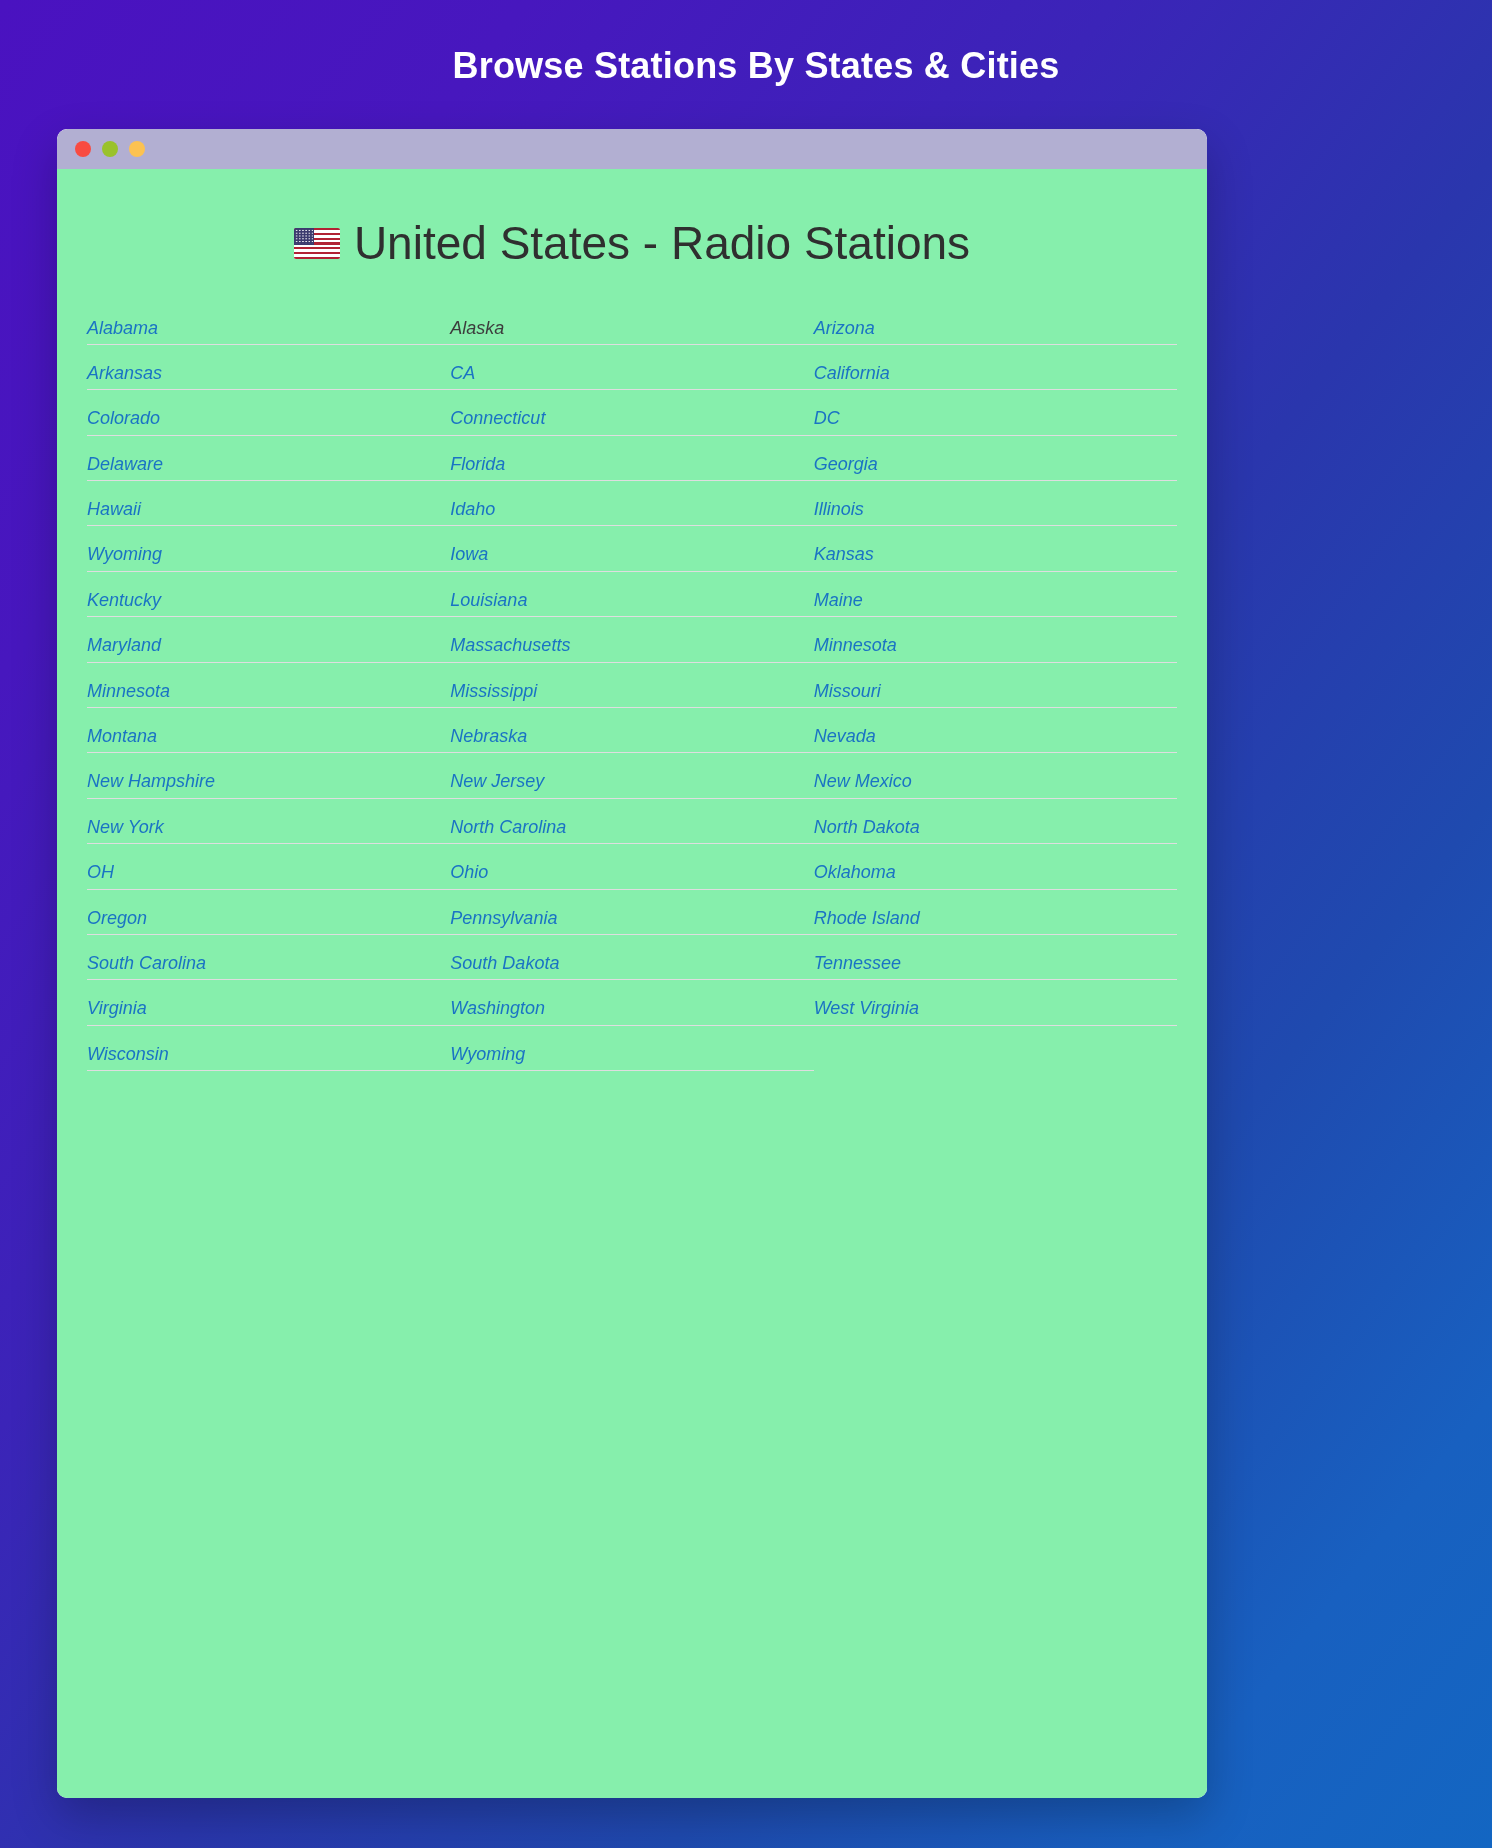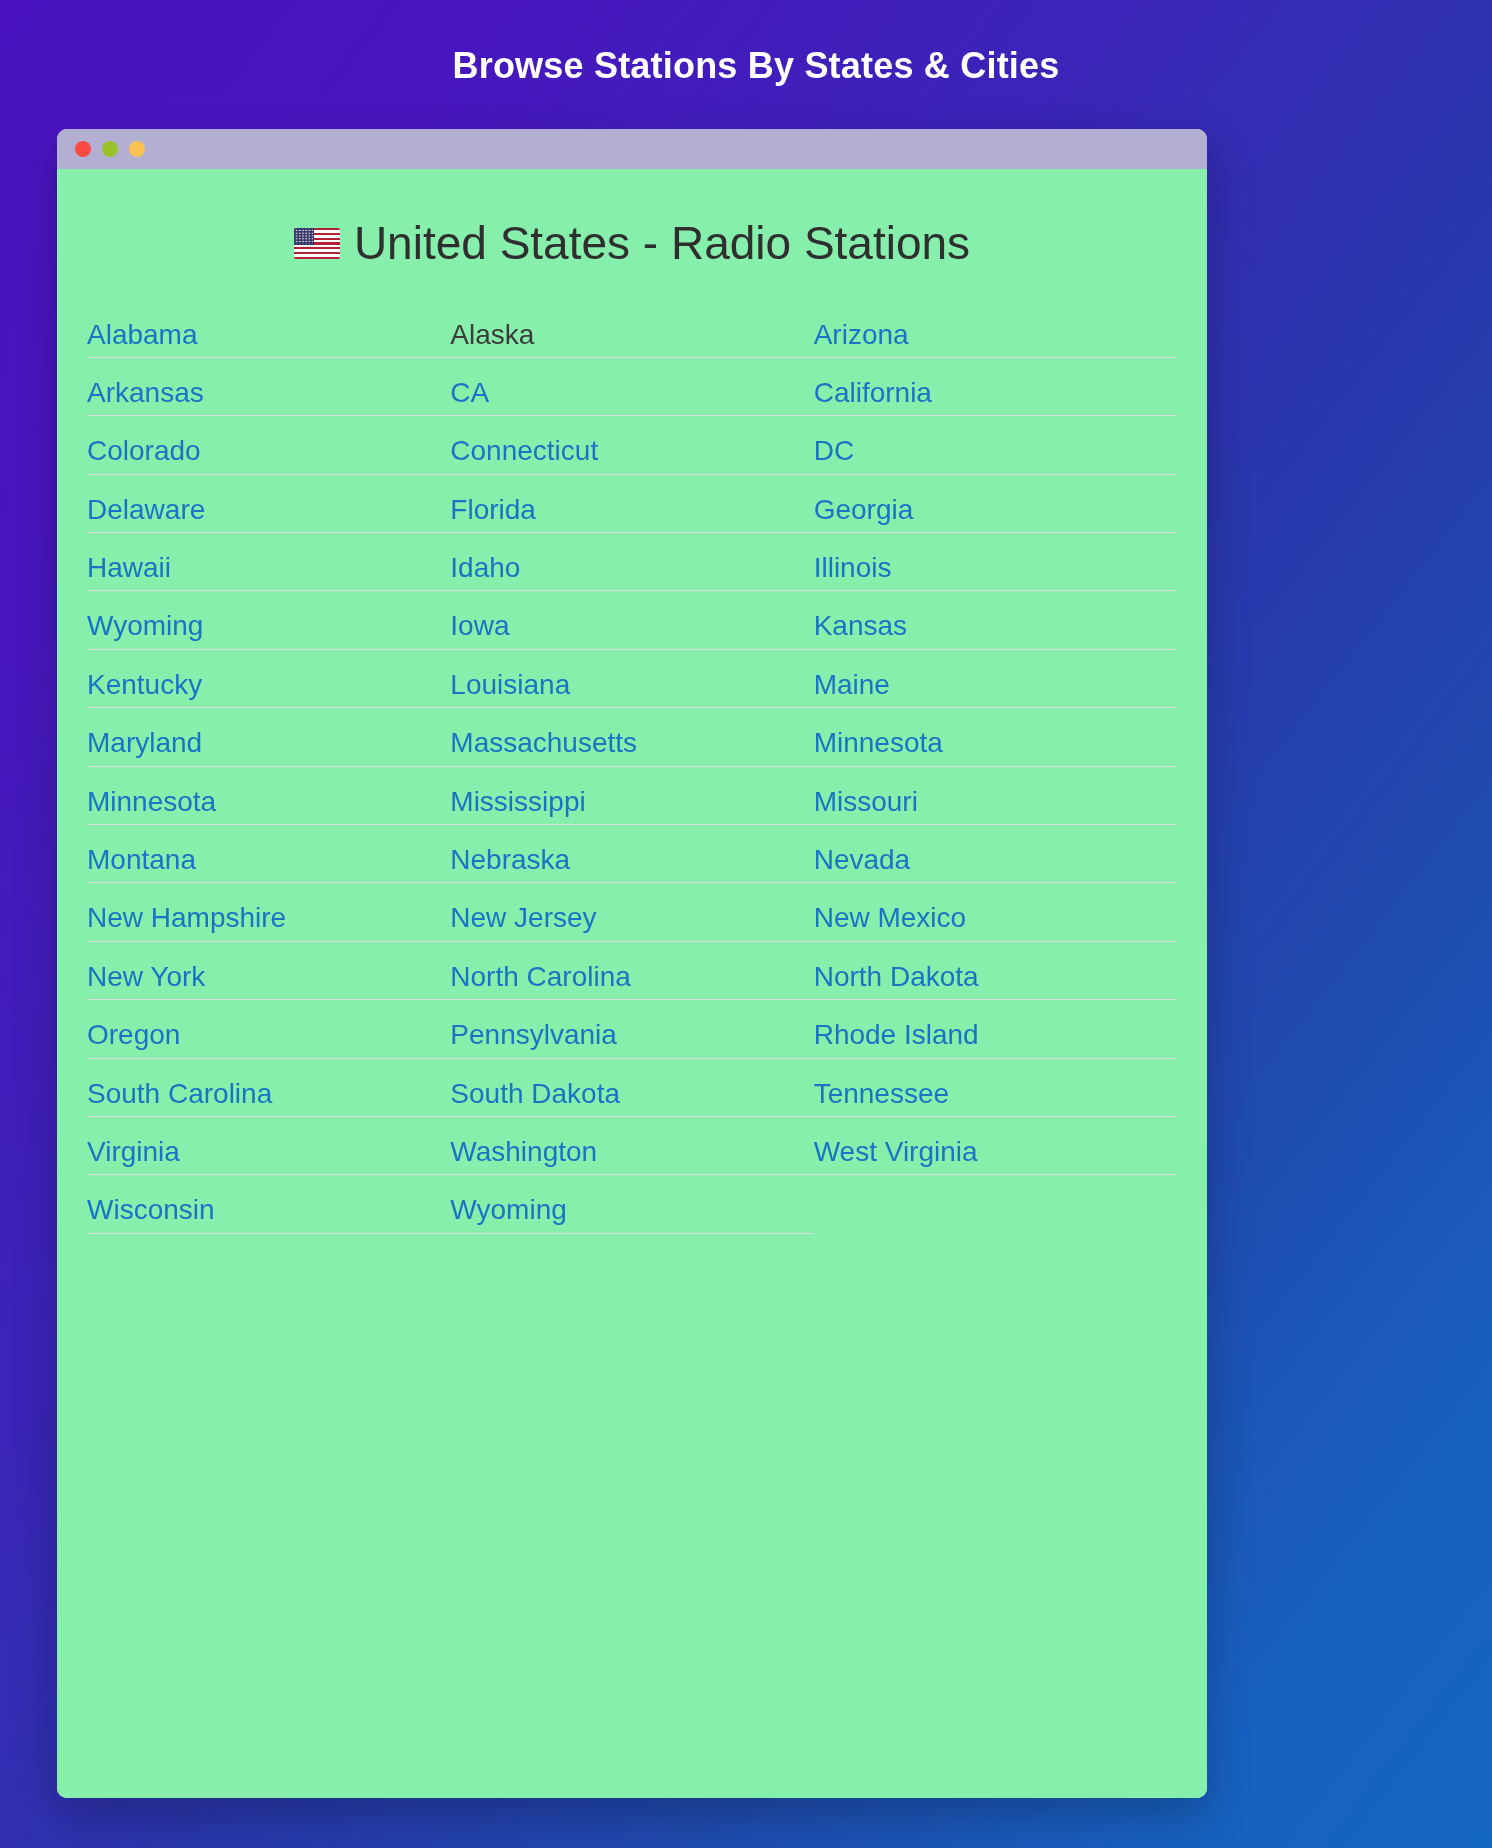--- a/index.html
+++ b/index.html
@@ -138,24 +138,25 @@
   
   .states-grid {
     width: 100%;
     border-collapse: collapse;
     table-layout: fixed;
   }
   .states-grid td {
     width: 33.3333%;
     padding: 17px 4px 4px 0;
     border-bottom: 1px solid #dededf;
-    font-size: 28px;
+    font-size: 18px;
     line-height: 1.3;
     vertical-align: middle;
     font-family: "Liberation Sans", "DejaVu Sans", sans-serif;
+    font-style: italic;
   }
   .states-grid td.empty-cell {
     border-bottom: none;
   }
   .states-grid tr:first-child td {
     padding-top: 4px;
   }
   .state-link {
     color: #1a73c4;
     text-decoration: none;
@@ -246,20 +247,25 @@
             <td><a class="state-link" href="#">New Hampshire</a></td>
             <td><a class="state-link" href="#">New Jersey</a></td>
             <td><a class="state-link" href="#">New Mexico</a></td>
           </tr>
           <tr>
             <td><a class="state-link" href="#">New York</a></td>
             <td><a class="state-link" href="#">North Carolina</a></td>
             <td><a class="state-link" href="#">North Dakota</a></td>
           </tr>
           <tr>
+            <td><a class="state-link" href="#">OH</a></td>
+            <td><a class="state-link" href="#">Ohio</a></td>
+            <td><a class="state-link" href="#">Oklahoma</a></td>
+          </tr>
+          <tr>
             <td><a class="state-link" href="#">Oregon</a></td>
             <td><a class="state-link" href="#">Pennsylvania</a></td>
             <td><a class="state-link" href="#">Rhode Island</a></td>
           </tr>
           <tr>
             <td><a class="state-link" href="#">South Carolina</a></td>
             <td><a class="state-link" href="#">South Dakota</a></td>
             <td><a class="state-link" href="#">Tennessee</a></td>
           </tr>
           <tr>

